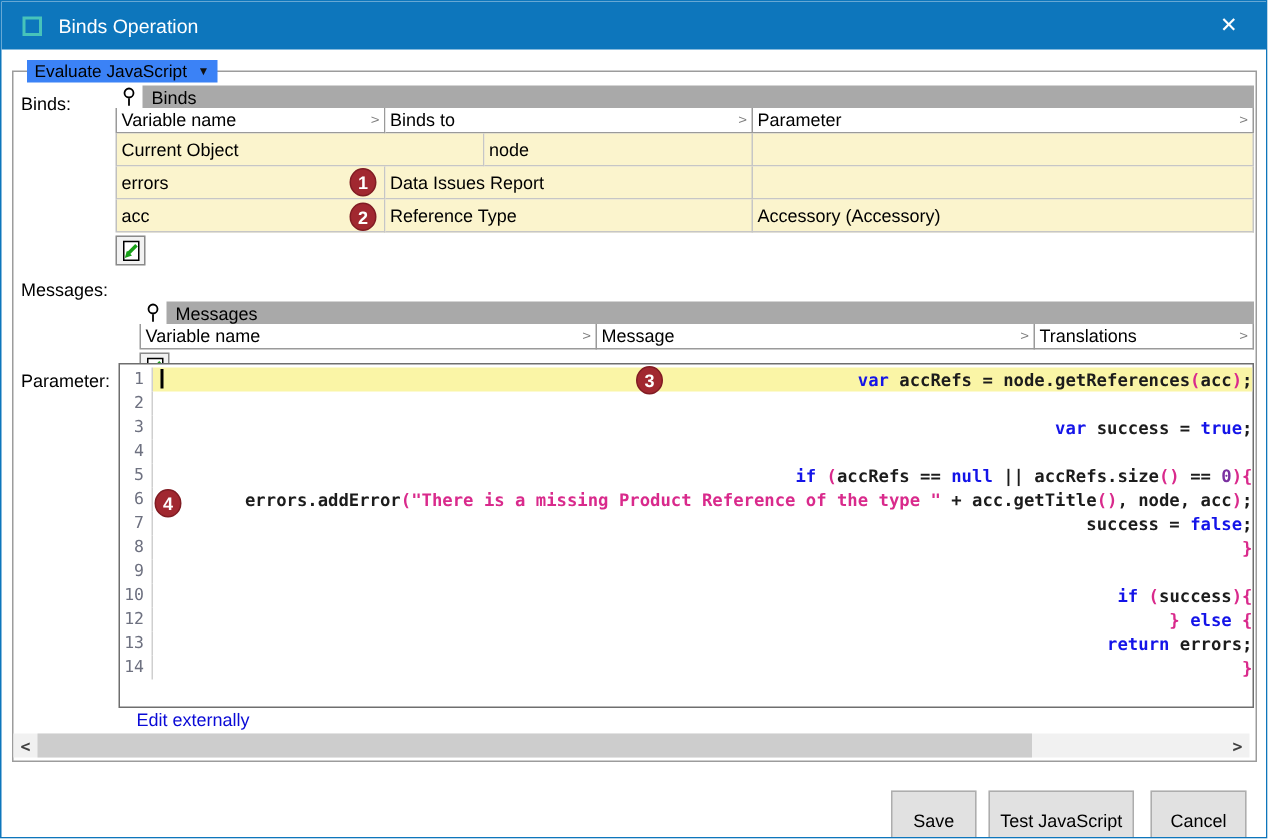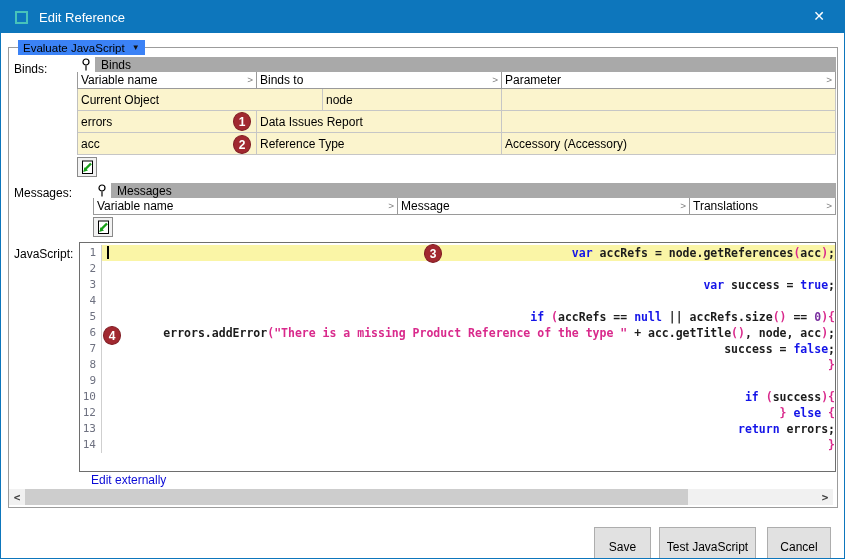--- a/index.html
+++ b/index.html
@@ -93,21 +93,21 @@
     z-index:20;
   }
 </style>
 </head>
 <body style="--titlebar: #0d76bc; --accent_badge: #a12830; --row_yellow: #fbf4cd; --highlight_line: #faf5a6; --keyword: #1414e8; --string: #d92a8c; --number: #7a30a0; --link: #0a0ad6;">
 
 <div class="dialog">
 
   <div class="titlebar">
     <span class="win-icon"></span>
-    <span class="title">Edit Reference</span>
+    <span class="title">Binds Operation</span>
     <span class="close-btn">✕</span>
   </div>
 
   <div class="groupbox"></div>
   <div class="legend">
     <span>Evaluate JavaScript</span>
     <span class="dd">▼</span>
   </div>
 
   <span class="sec-label" style="left:13px; top:61px;">Binds:</span>
@@ -155,21 +155,21 @@
     <div class="add-row-btn">
       <svg width="15" height="15" viewBox="0 0 15 15">
         <rect x="2.5" y="1" width="10" height="12.5" fill="#fff" stroke="#000" stroke-width="1"></rect>
         <line x1="11" y1="3.5" x2="5" y2="9.5" stroke="#18a018" stroke-width="2.4"></line>
         <path d="M3.2 12 L4.6 7.2 L8 10.4 Z" fill="#18a018"></path>
       </svg>
     </div>
   </div>
 
   <span class="sec-label" style="left:13px; top:185px;">Messages:</span>
-  <div class="tbl" style="left:76px; top:182px;padding-left:16px;">
+  <div class="tbl" style="left:76px; top:200px;padding-left:16px;">
     <div class="tbl-titlebar">
       <span class="pin-cell">
         <svg width="10" height="13" viewBox="0 0 10 13">
             <circle cx="5" cy="4" r="3" fill="none" stroke="#000" stroke-width="1.2"></circle>
             <line x1="5" y1="7.5" x2="5" y2="12.5" stroke="#000" stroke-width="1.2"></line>
           </svg>
       </span>
       <div class="gray-bar">
           <span>Messages</span>
         </div>
@@ -190,21 +190,21 @@
     </div>
     <div class="add-row-btn">
       <svg width="15" height="15" viewBox="0 0 15 15">
         <rect x="2.5" y="1" width="10" height="12.5" fill="#fff" stroke="#000" stroke-width="1"></rect>
         <line x1="11" y1="3.5" x2="5" y2="9.5" stroke="#18a018" stroke-width="2.4"></line>
         <path d="M3.2 12 L4.6 7.2 L8 10.4 Z" fill="#18a018"></path>
       </svg>
     </div>
   </div>
 
-  <span class="sec-label" style="left:13px; top:246px;">JavaScript:</span>
+  <span class="sec-label" style="left:13px; top:246px;">Parameter:</span>
   <div class="editor">
     <div>
         <div class="code-line hl">
           <span class="ln">1</span>
           <span class="code"><span class="caret"></span><span class="tk-k">var</span><span class="tk-d"> accRefs = node.getReferences</span><span class="tk-b">(</span><span class="tk-d">acc</span><span class="tk-b">)</span><span class="tk-d">;</span></span>
         </div>
         <div class="code-line">
           <span class="ln">2</span>
           <span class="code"></span>
         </div>

